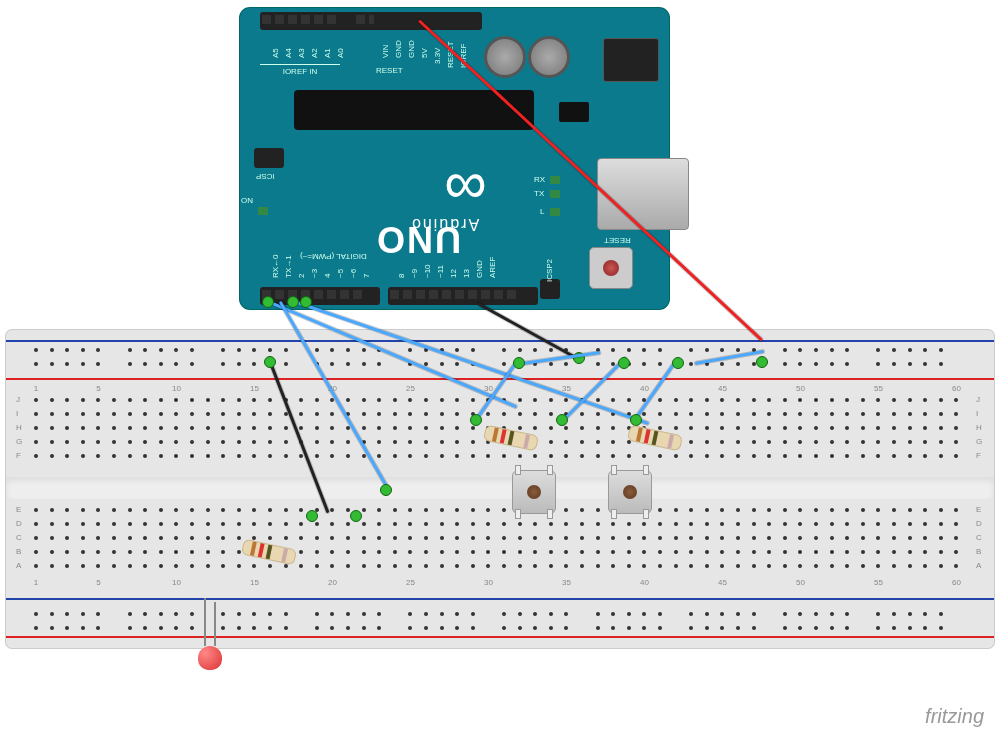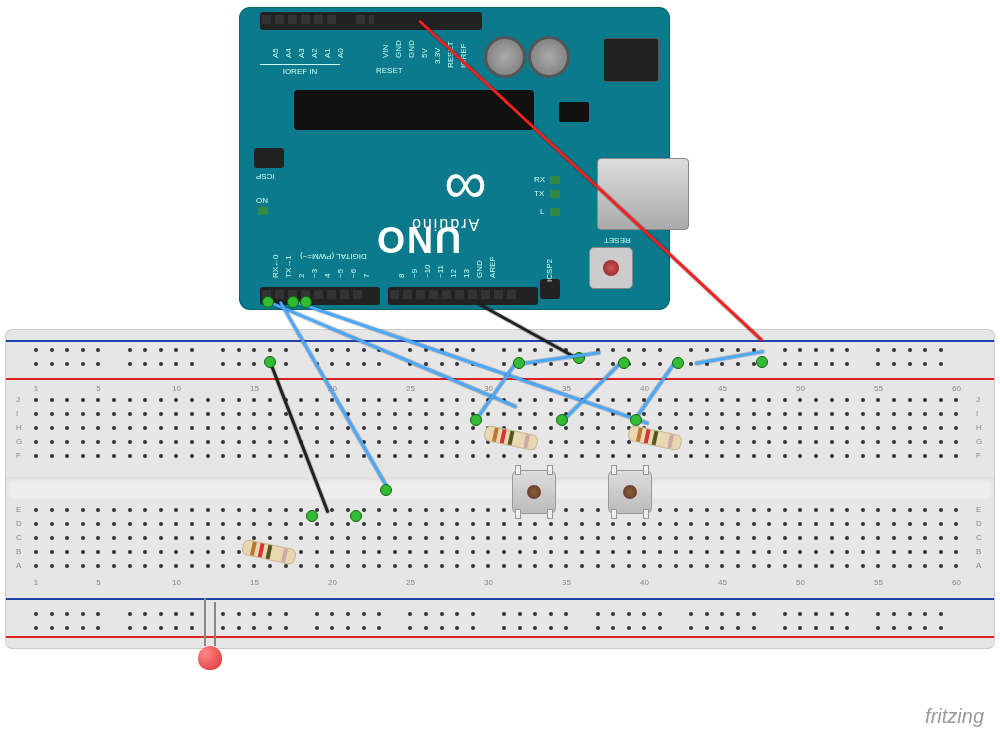--- a/index.html
+++ b/index.html
@@ -143,21 +143,21 @@
     <div class="brand">Arduino</div>
     <div class="logo">UNO</div>
 
     <div class="ledbox" style="left:310px; top:200px;"></div>
     <div class="txt" style="left:300px; top:199px;">L</div>
     <div class="ledbox" style="left:310px; top:182px;"></div>
     <div class="txt" style="left:294px; top:181px;">TX</div>
     <div class="ledbox" style="left:310px; top:168px;"></div>
     <div class="txt" style="left:294px; top:167px;">RX</div>
     <div class="ledbox" style="left:18px; top:199px;"></div>
-    <div class="txt" style="left:16px; top:188px;">ON</div>
+    <div class="txt" style="left:1px; top:188px;">ON</div>
 
     <div class="icsp" style="left:14px; top:140px;"></div>
     <div class="txt" style="left:16px; top:164px; transform:rotate(180deg);">ICSP</div>
     <div class="icsp" style="left:300px; bottom:10px; width:20px;"></div>
     <div class="txt" style="left:298px; bottom:34px; transform:rotate(-90deg);">ICSP2</div>
 
     <div class="reset">
         <div class="btn"></div>
       </div>
     <div class="txt" style="right:38px; bottom:64px; transform:rotate(180deg);">RESET</div>

